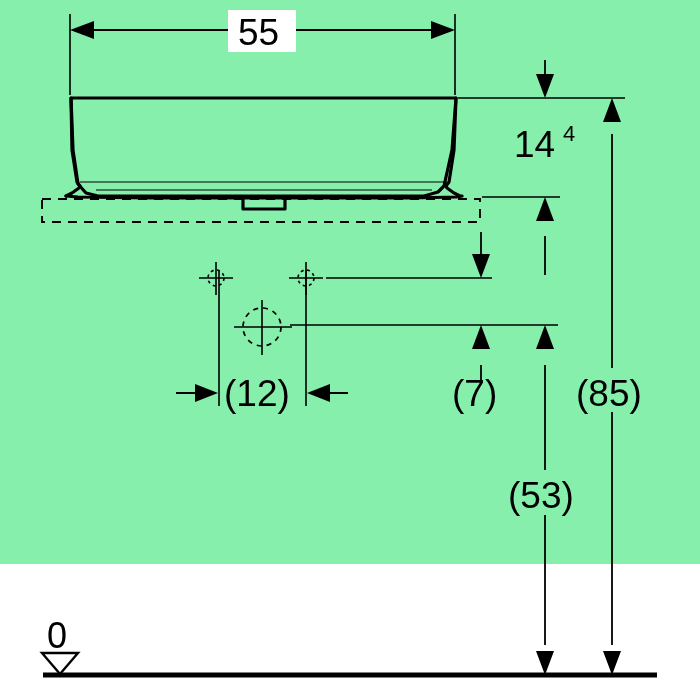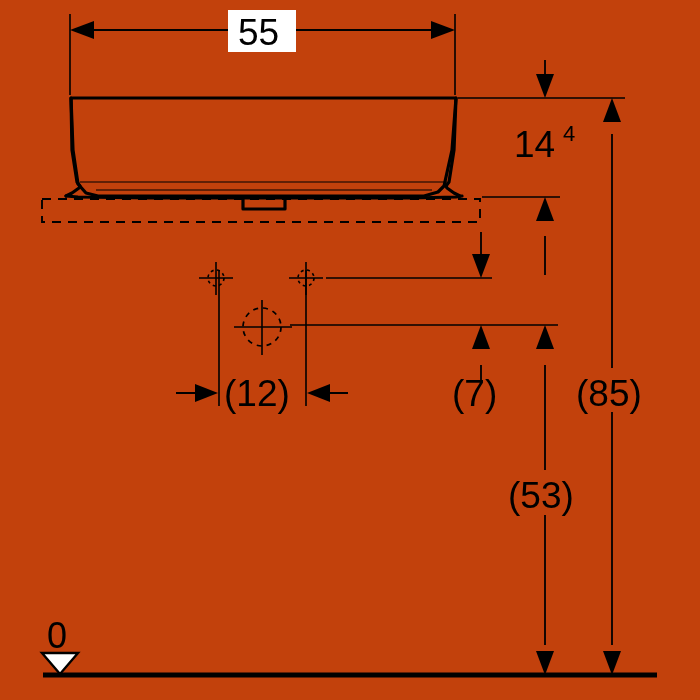--- a/index.html
+++ b/index.html
@@ -10,22 +10,22 @@
   }
   body {
     width: 700px;
     height: 700px;
     font-family: "Liberation Sans", sans-serif;
     overflow: hidden;
   }
   #drawing-root {
     position: relative;
     width: 700px;
-    height: 700px;
-    background: #c2410c;
+    height: 564px;
+    background: #86efac;
   }
   svg#tech-drawing {
     display: block;
     width: 700px;
     height: 700px;
   }
   .ol { fill: none; stroke: #000000; }
   .outline-heavy { stroke-width: 3.2; stroke-linejoin: round; stroke-linecap: round; }
   .outline-thin  { stroke-width: 1.1; }
   .dim-line  { stroke: #000000; stroke-width: 1.8; fill: none; }

